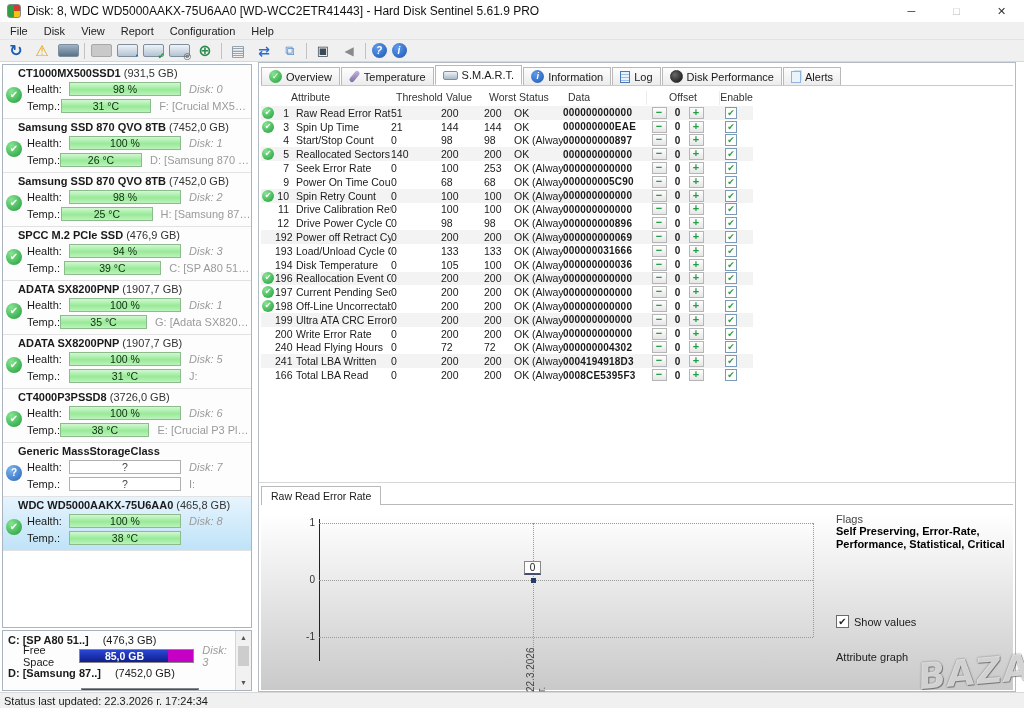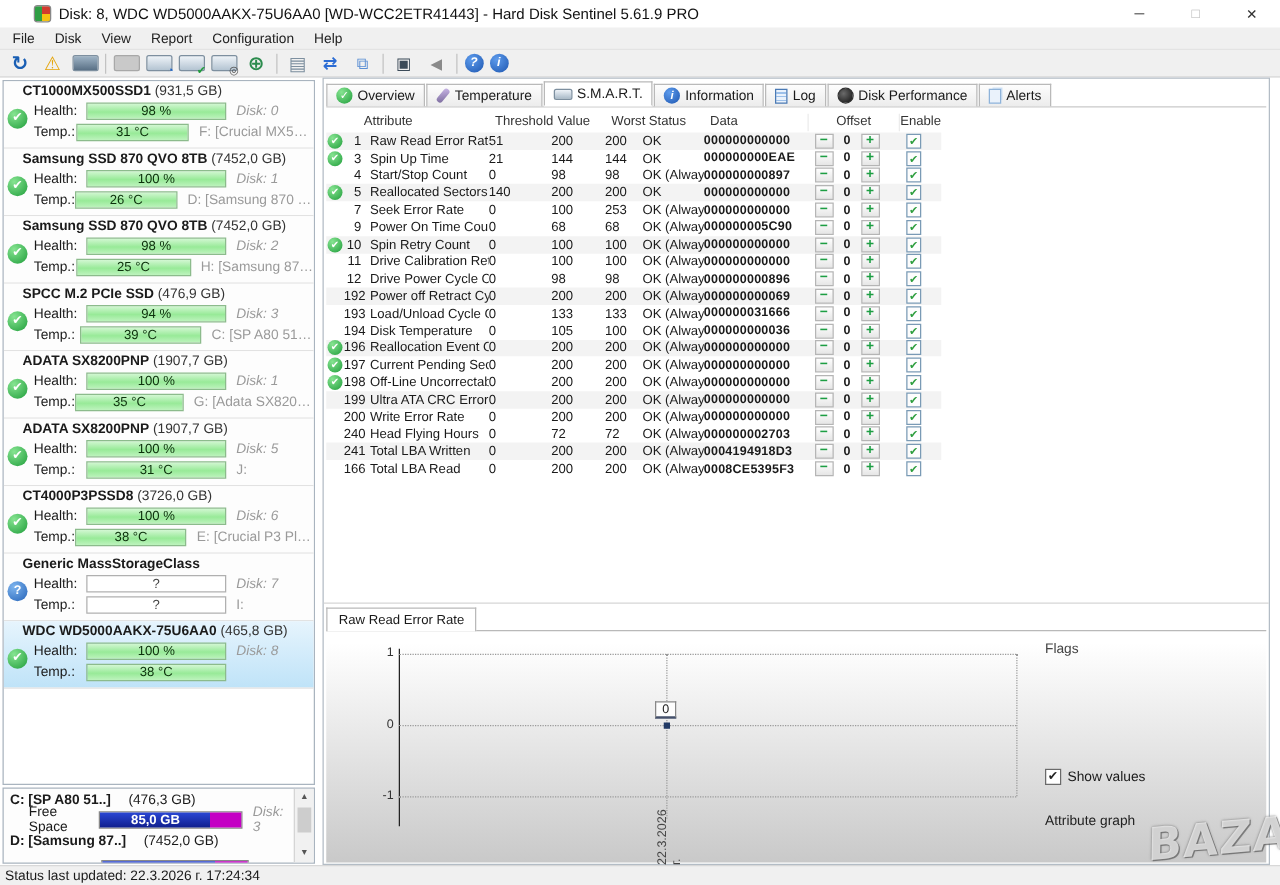--- a/index.html
+++ b/index.html
@@ -1,20 +1,20 @@
 <!DOCTYPE html>
 <html><head>
 <meta charset="utf-8">
 <style>
   * { margin:0; padding:0; box-sizing:border-box; }
   html,body { width:1024px; height:708px; overflow:hidden; }
   body { font-family:"Liberation Sans","DejaVu Sans",sans-serif; font-size:11px; background:#fff; position:relative; color:#1a1a1a; }
 
   
-  .titlebar { position:absolute; left:0; top:0; width:1024px; height:22px; background:#fff; display:flex; align-items:center;padding-left:20px; }
+  .titlebar { position:absolute; left:0; top:0; width:1024px; height:22px; background:#fff; display:flex; align-items:center; }
   .app-icon { width:14px; height:14px; margin:0 6px 0 7px; border-radius:3px;
     background:conic-gradient(#d23b2e 0 25%, #f5c211 25% 50%, #2f9e44 50% 100%); border:1px solid #888; }
   .title-text { font-size:12px; color:#111; white-space:nowrap; }
   .win-controls { margin-left:auto; display:flex; height:22px; }
   .win-btn { width:45px; height:22px; display:flex; align-items:center; justify-content:center; font-size:11px; color:#333; }
   .win-btn.dim { color:#b5b5b5; }
 
   
   .menubar { position:absolute; left:0; top:22px; width:1024px; height:18px; background:#f0f0f0; display:flex; align-items:center; padding-left:2px; border-bottom:1px solid #e3e3e3; }
   .menu-item { padding:1px 8px; color:#222; }
@@ -868,21 +868,21 @@
       </div>
 
       <div class="trow" data-name="smart-attribute-row">
         <span class="c-flag"></span>
         <span class="c-no" data-name="attribute-number">240</span>
         <span class="c-attr" data-name="attribute-name">Head Flying Hours</span>
         <span class="c-thr" data-name="attribute-threshold">0</span>
         <span class="c-val" data-name="attribute-value">72</span>
         <span class="c-wor" data-name="attribute-worst">72</span>
         <span class="c-sta" data-name="attribute-status">OK (Always ...</span>
-        <span class="c-dat" data-name="attribute-data">000000002703</span>
+        <span class="c-dat" data-name="attribute-data">000000004302</span>
         <span class="c-off">
           <span class="off-btn" data-name="offset-decrease-button">−</span>
           <span class="off-val" data-name="offset-value">0</span>
           <span class="off-btn" data-name="offset-increase-button">+</span>
         </span>
         <span class="c-ena">
           <span class="cb" data-name="enable-checkbox"></span>
         </span>
       </div>
 
@@ -940,20 +940,21 @@
     <div class="gline" style="left:58px; top:75px;  width:494px;" data-name="gridline-zero"></div>
     <div class="gline" style="left:58px; top:132px; width:494px;" data-name="gridline-bottom"></div>
     <div class="gvline" style="left:272px; top:18px; height:132px;" data-name="gridline-date"></div>
     <div class="gvline" style="left:552px; top:18px; height:114px;" data-name="gridline-right"></div>
     <div class="gpoint" style="left:270px; top:73px;" data-name="data-point"></div>
     <div class="plabel" style="left:263px; top:56px;" data-name="data-point-label">0</div>
     <div class="xlabel" style="left:264px; top:137px; height:50px;" data-name="x-axis-date-label">22.3.2026 г.</div>
   </div>
 
   <div class="flags-title" data-name="flags-title">Flags</div>
+  <div class="flags-value" data-name="flags-value">Self Preserving, Error-Rate, Performance, Statistical, Critical</div>
   <div class="showvals" data-name="show-values-option">
     <span class="sv-cb" data-name="show-values-checkbox"></span>
     <span data-name="show-values-label">Show values</span>
   </div>
   <div class="attr-graph-label" data-name="attribute-graph-label">Attribute graph</div>
 </div>
 
 <div class="statusbar" data-name="status-bar">
   <span data-name="status-text">Status last updated: 22.3.2026 г. 17:24:34</span>
 </div>

